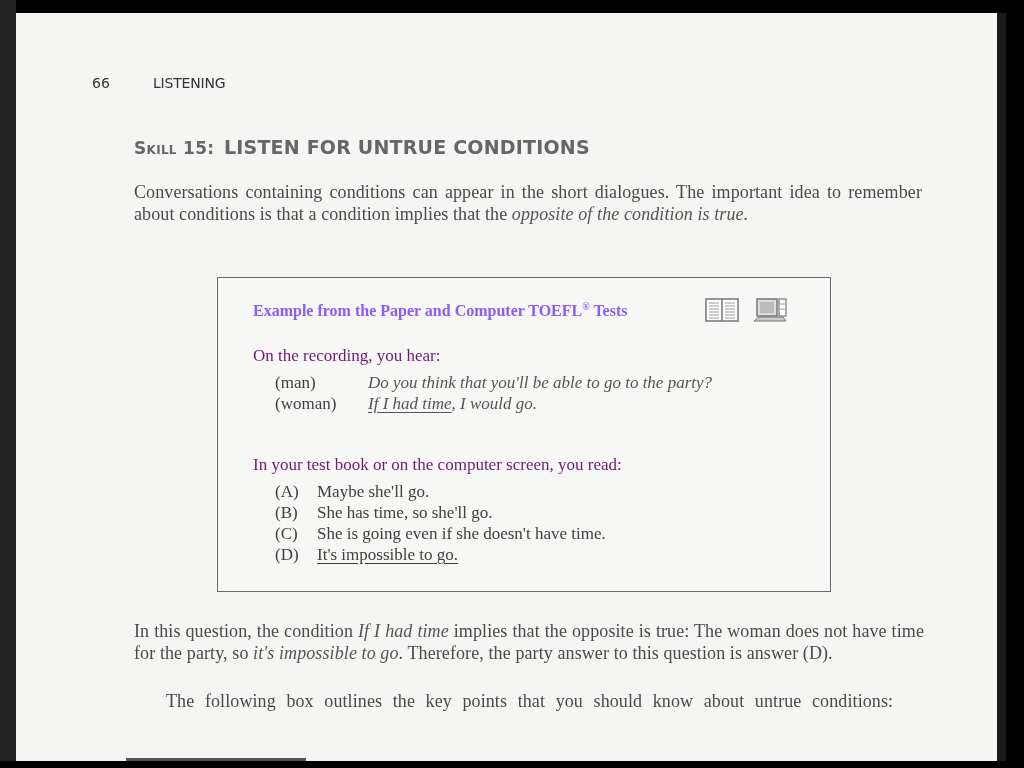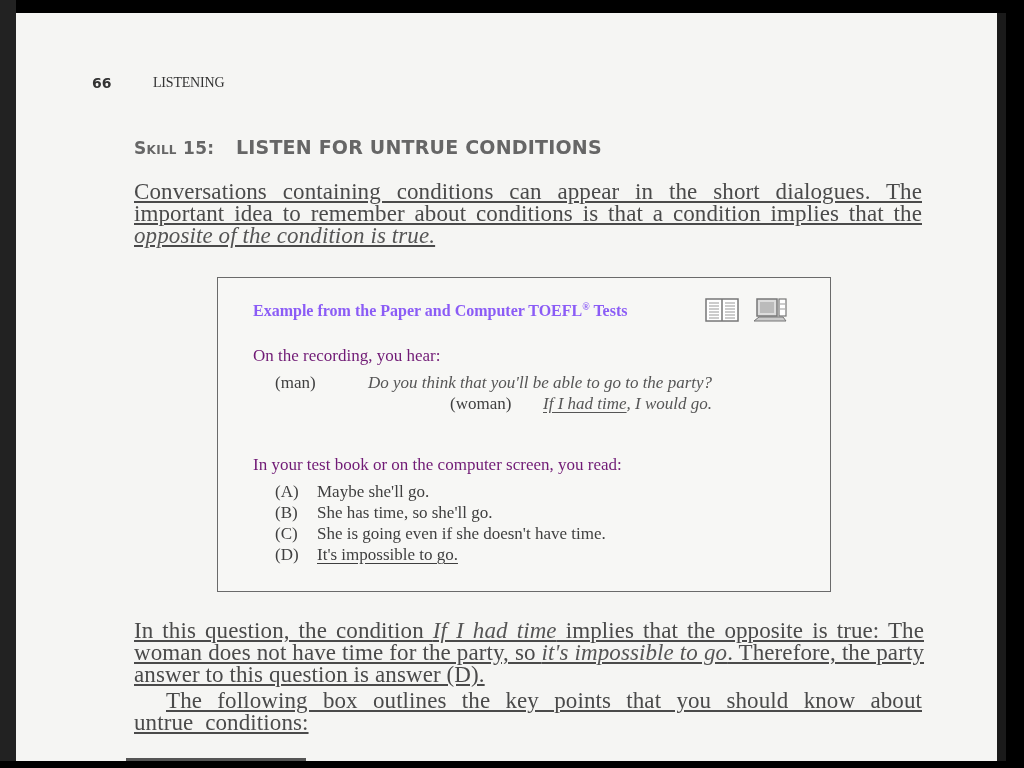--- a/index.html
+++ b/index.html
@@ -9,54 +9,54 @@
     }
     .left-shadow { position: absolute; left: 0; top: 0; width: 16px; height: 768px; background: #222; }
     .page {
       position: absolute; left: 16px; top: 13px; width: 981px; height: 748px;
       background: #f5f5f3; overflow: hidden;
     }
     .right-shadow { position: absolute; left: 997px; top: 13px; width: 9px; height: 748px; background: #1a1a1a; }
     .bottom-black { position: absolute; left: 0; top: 761px; width: 1024px; height: 7px; background: #000; }
 
     .running-head { position: absolute; top: 62px; left: 76px; font-family: "DejaVu Sans", "Liberation Sans", sans-serif; font-size: 14px; color: #333; }
-    .page-num { position: absolute; left: 0; font-weight: bold; }
-    .section-name { position: absolute; left: 61px; letter-spacing: -0.2px; font-family: Liberation Serif, serif; }
+    .page-num { position: absolute; left: 0; }
+    .section-name { position: absolute; left: 61px; letter-spacing: -0.2px; }
 
     .skill-title {
       position: absolute; top: 123px; left: 118px; font-family: "DejaVu Sans", "Liberation Sans", sans-serif;
       color: #666; font-weight: bold; white-space: nowrap;
     }
-    .skill-label { font-size: 17px; font-variant: small-caps; letter-spacing: 0.3px; margin-right: 16px; }
+    .skill-label { font-size: 17px; font-variant: small-caps; letter-spacing: 0.3px; margin-right: 4px; }
     .skill-name { font-size: 19px; letter-spacing: 0.2px; }
 
     .para {
       position: absolute; left: 118px; width: 788px; color: #4a4a4a;
-      font-size: 23px; line-height: 22px; text-align: justify; letter-spacing: 0.1px; text-decoration: underline;
+      font-size: 18px; line-height: 22px; text-align: justify; letter-spacing: 0.1px;
     }
     .para i { color: #555; }
     .p1 { top: 168px; }
     .p2 { top: 607px; width: 790px; }
     .p3 { top: 677px; text-indent: 32px; word-spacing: 6px; }
 
     .example-box {
       position: absolute; left: 201px; top: 264px; width: 612px; height: 313px;
       border: 1.5px solid #6a6a6a; background: #f7f7f5;
     }
     .box-title {
       position: absolute; left: 35px; top: 23px; font-size: 16px; font-weight: bold; color: #8b5cf6; white-space: nowrap;
     }
     .box-title sup { font-size: 10px; }
     .icons { position: absolute; left: 487px; top: 19px; display: flex; gap: 14px; }
     .icon-book, .icon-computer { width: 34px; height: 26px; }
 
     .box-text { position: absolute; color: #701a75; font-size: 17px; white-space: nowrap; }
     .hear { left: 35px; top: 68px; }
     .dialog { position: absolute; left: 57px; top: 94px; font-size: 17px; color: #3f3f3f; }
-    .dialog-row { height: 21px; line-height: 21px; display: flex; white-space: nowrap; justify-content: flex-end; }
+    .dialog-row { height: 21px; line-height: 21px; display: flex; white-space: nowrap; }
     .speaker { width: 93px; }
     .line { font-style: italic; color: #555; }
     .u { text-decoration: underline; text-underline-offset: 3px; }
 
     .read { left: 35px; top: 177px; }
     .choices { position: absolute; left: 57px; top: 203px; font-size: 17px; color: #3f3f3f; }
     .choice-row { height: 21px; line-height: 21px; display: flex; white-space: nowrap; }
     .choice-letter { width: 42px; }
 
     .rule-line { position: absolute; left: 110px; top: 745px; width: 180px; height: 3px; background: #555; }

